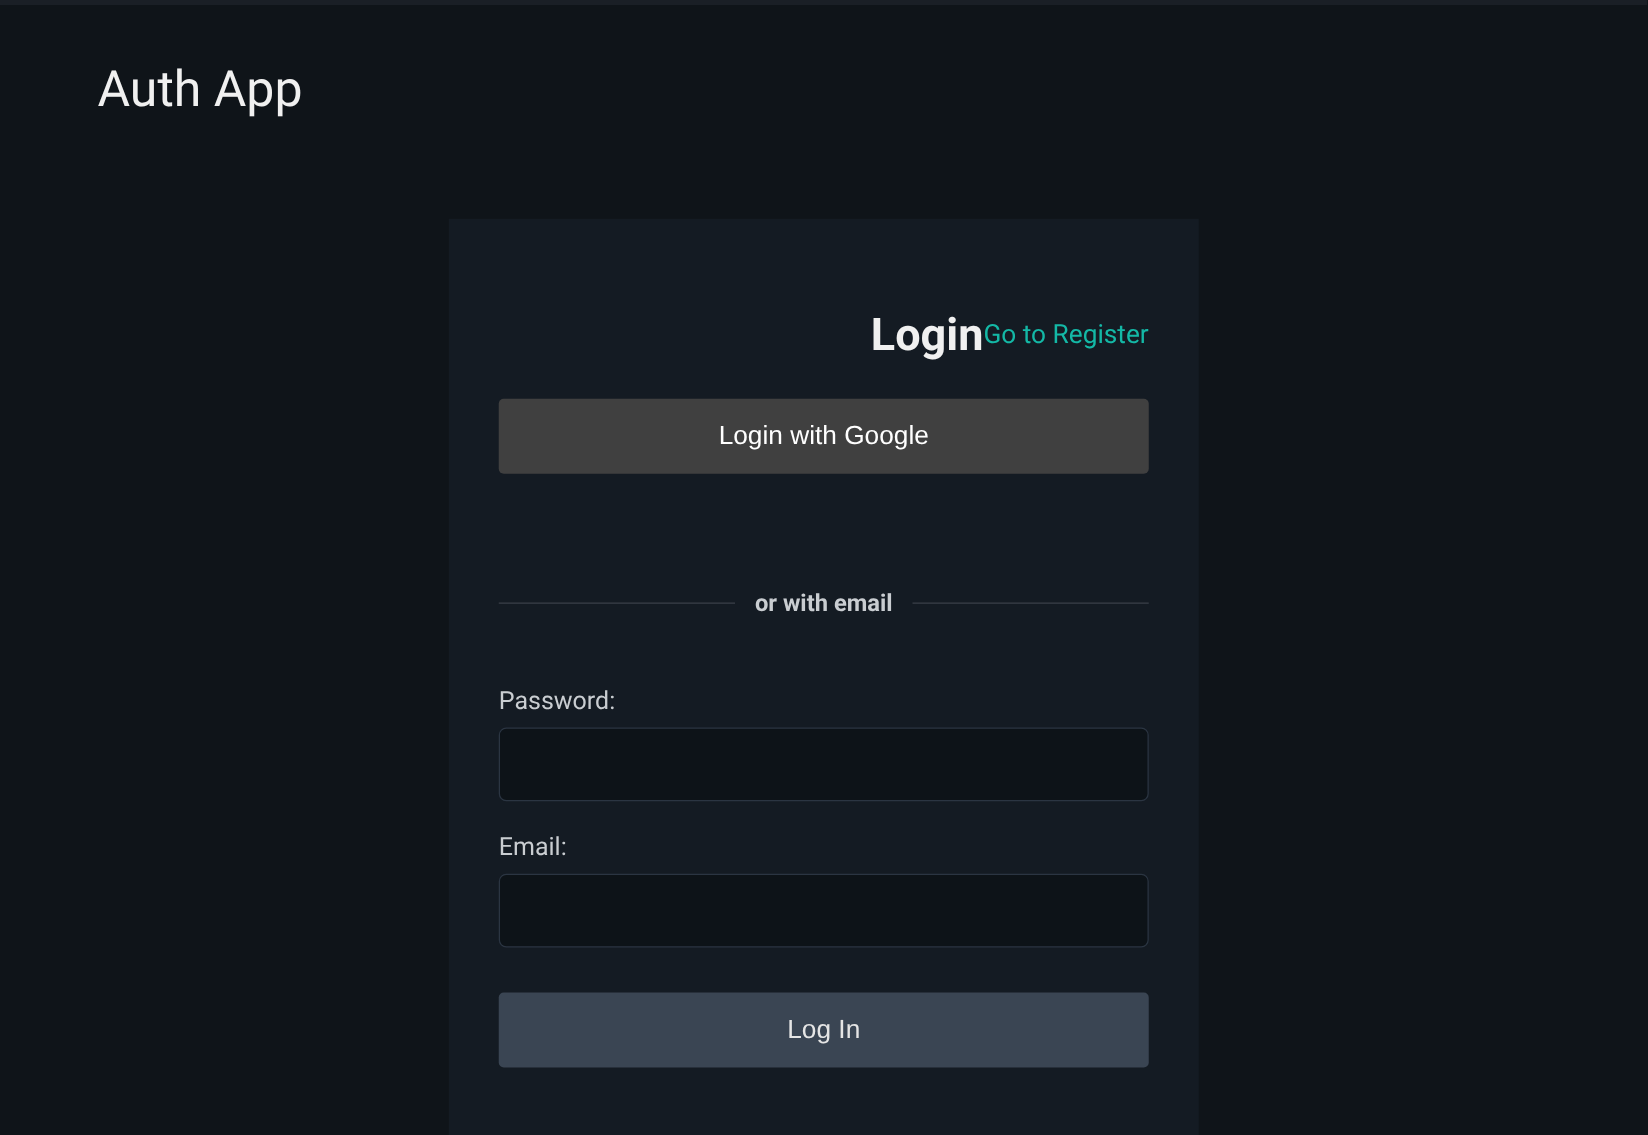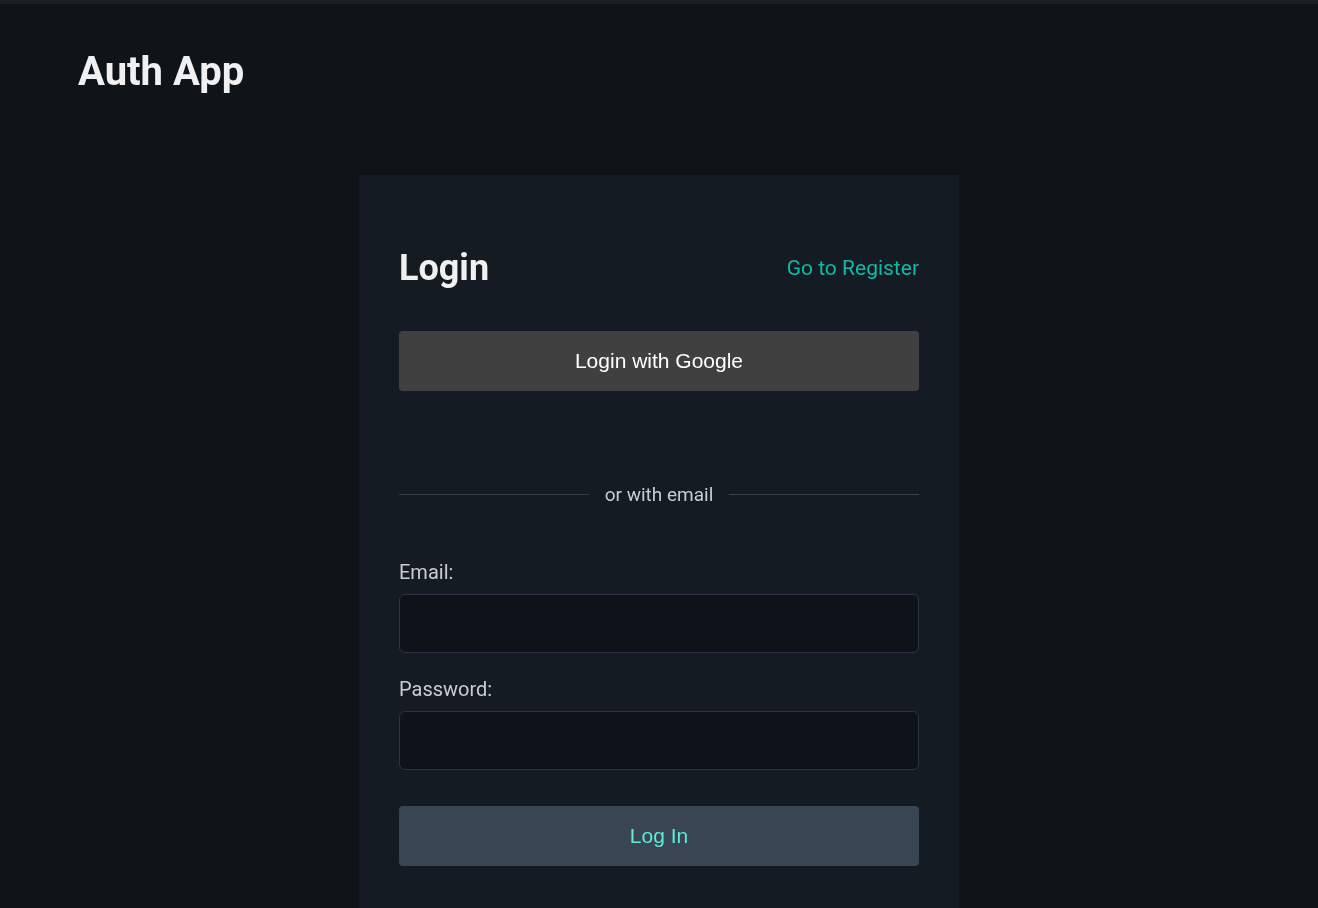--- a/index.html
+++ b/index.html
@@ -17,34 +17,34 @@
     }
     .topbar {
       height: 4px;
       background-color: #1a1f26;
     }
     .header {
       padding: 44px 0 0 78px;
     }
     .app-title {
       font-size: 40px;
-      font-weight: 700;
+      font-weight: 400;
       color: #f0f0f0;
     }
     .login-card {
       width: 600px;
       margin: 80px auto 0 auto;
       background-color: #141b23;
       padding: 72px 40px 40px 40px;
     }
     .card-header {
       display: flex;
-      justify-content: space-between;
+      justify-content: flex-end;
       align-items: center;
-      margin-bottom: 42px;
+      margin-bottom: 30px;
     }
     .card-title {
       font-size: 36px;
       font-weight: 700;
       color: #f0f0f0;
     }
     .register-link {
       color: #14b8a6;
       font-size: 21px;
       text-decoration: none;
@@ -67,20 +67,21 @@
     }
     .divider-line {
       flex: 1;
       height: 1px;
       background-color: #3a4049;
     }
     .divider-text {
       padding: 0 16px;
       color: #c9cdd1;
       font-size: 19px;
+      font-weight: bold;
     }
     .form-group {
       margin-bottom: 24px;
     }
     .form-label {
       display: block;
       color: #c9cdd1;
       font-size: 20px;
       margin-bottom: 10px;
     }
@@ -90,21 +91,21 @@
       border: 1px solid #2b3542;
       border-radius: 6px;
       padding: 18px 14px;
       font-size: 18px;
       color: #e8e8e8;
       outline: none;
     }
     .login-btn {
       width: 100%;
       background-color: #3a4553;
-      color: #5eead4;
+      color: #e5e5e5;
       border: none;
       padding: 18px 0;
       font-size: 21px;
       border-radius: 4px;
       cursor: pointer;
       margin-top: 12px;
       margin-bottom: 46px;
     }
   </style>
 </head>
@@ -124,25 +125,25 @@
 
   <button class="google-btn">Login with Google</button>
 
   <div class="divider">
     <div class="divider-line"></div>
     <span class="divider-text">or with email</span>
     <div class="divider-line"></div>
   </div>
 
   <div class="form-group">
-    <label class="form-label">Email:</label>
-    <input type="email" class="form-input" value="" style="">
+    <label class="form-label">Password:</label>
+    <input type="password" class="form-input" value="" style="">
   </div>
 
   <div class="form-group">
-    <label class="form-label">Password:</label>
-    <input type="password" class="form-input" value="" style="">
+    <label class="form-label">Email:</label>
+    <input type="email" class="form-input" value="" style="">
   </div>
 
   <button class="login-btn">Log In</button>
 
   
 </div>
 
 </body></html>

